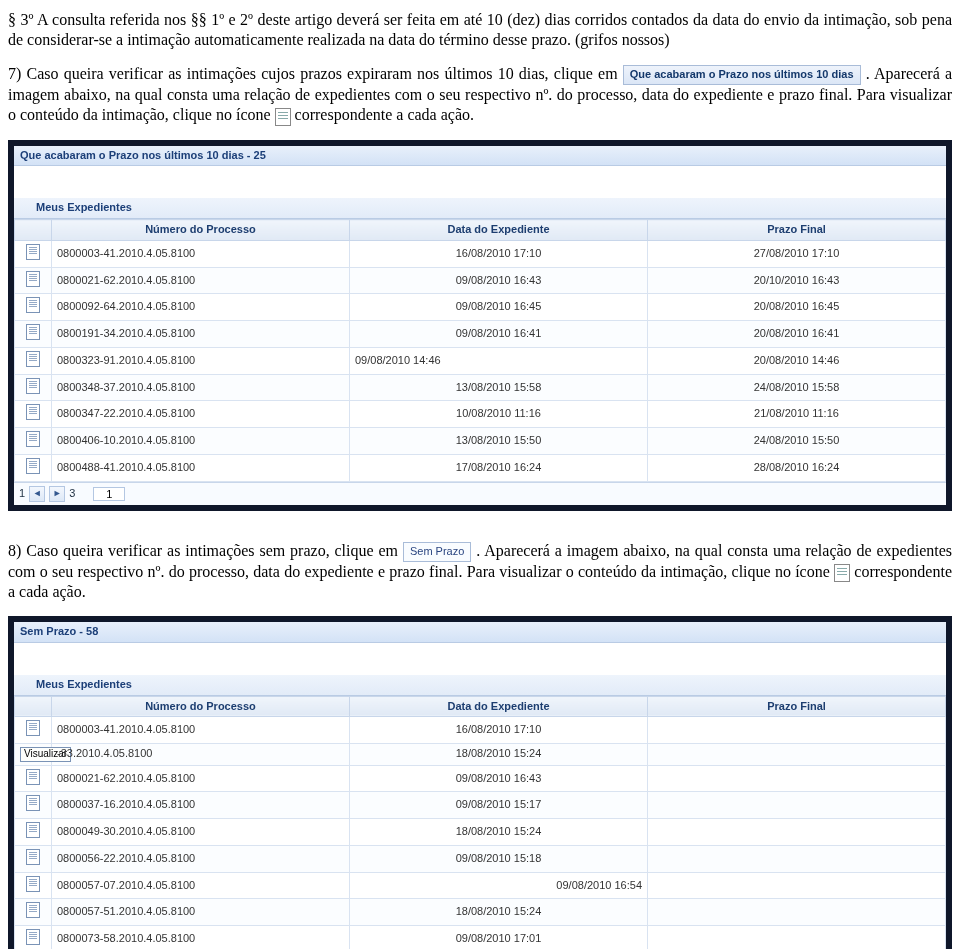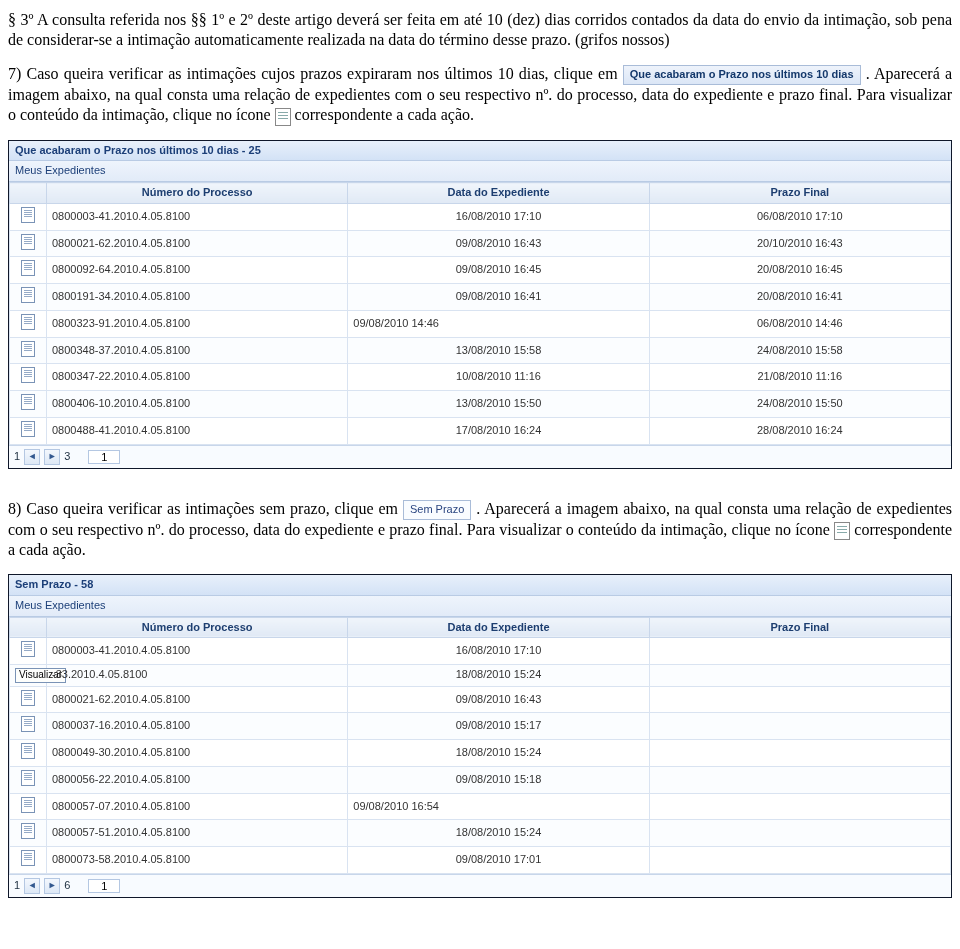--- a/index.html
+++ b/index.html
@@ -38,37 +38,38 @@
     content:"";
     position:absolute;
     left:2px; right:2px; top:3px;
     border-top:1px solid #8aa;
     box-shadow:0 3px 0 #8aa,0 6px 0 #8aa;
   }
   .panel {
     font-family: Tahoma, Arial, sans-serif;
     font-size: 11px;
     margin: 6px 0 30px 0;
-    border: 1px solid #0f172a;
+    border: 6px solid #0f172a;
   }
   .panel-title {
     background: linear-gradient(#e8f0fb,#d3e2f6);
     border-bottom: 1px solid #b9cbe4;
     padding: 3px 6px;
     color: #1c3f78;
     font-weight: bold;
     font-size: 11px;
   }
   .panel-sub {
     background: linear-gradient(#eef4fc,#e2ebf8);
     border-bottom: 1px solid #b9cbe4;
-    padding: 3px 6px;
+    padding: 3px 22px;
     color: #1c3f78;
-    font-weight: normal;
-    font-size: 11px;
+    font-weight: bold;
+    font-size: 11px;
+    margin-top: 32px;
   }
   table.grid {
     width: 100%;
     border-collapse: collapse;
     table-layout: fixed;
   }
   table.grid th {
     background: linear-gradient(#f0f5fb,#e0e9f5);
     border: 1px solid #c8d6ea;
     padding: 3px 5px;
@@ -159,21 +160,21 @@
           <th>Número do Processo</th>
           <th>Data do Expediente</th>
           <th>Prazo Final</th>
         </tr>
       </thead>
     <tbody id="tbA">
         <tr>
           <td class="col-icon"><span class="doc-icon"></span></td>
           <td>0800003-41.2010.4.05.8100</td>
           <td style="text-align: center;">16/08/2010 17:10</td>
-          <td style="text-align: center;">06/08/2010 17:10</td>
+          <td style="text-align: center;">27/08/2010 17:10</td>
         </tr>
         <tr>
           <td class="col-icon"><span class="doc-icon"></span></td>
           <td>0800021-62.2010.4.05.8100</td>
           <td style="text-align: center;">09/08/2010 16:43</td>
           <td style="text-align: center;">20/10/2010 16:43</td>
         </tr>
         <tr>
           <td class="col-icon"><span class="doc-icon"></span></td>
           <td>0800092-64.2010.4.05.8100</td>
@@ -183,21 +184,21 @@
         <tr>
           <td class="col-icon"><span class="doc-icon"></span></td>
           <td>0800191-34.2010.4.05.8100</td>
           <td style="text-align: center;">09/08/2010 16:41</td>
           <td style="text-align: center;">20/08/2010 16:41</td>
         </tr>
         <tr>
           <td class="col-icon"><span class="doc-icon"></span></td>
           <td>0800323-91.2010.4.05.8100</td>
           <td style="text-align: left;">09/08/2010 14:46</td>
-          <td style="text-align: center;">06/08/2010 14:46</td>
+          <td style="text-align: center;">20/08/2010 14:46</td>
         </tr>
         <tr>
           <td class="col-icon"><span class="doc-icon"></span></td>
           <td>0800348-37.2010.4.05.8100</td>
           <td style="text-align: center;">13/08/2010 15:58</td>
           <td style="text-align: center;">24/08/2010 15:58</td>
         </tr>
         <tr>
           <td class="col-icon"><span class="doc-icon"></span></td>
           <td>0800347-22.2010.4.05.8100</td>
@@ -281,21 +282,21 @@
         </tr>
         <tr>
           <td class="col-icon"><span class="doc-icon"></span></td>
           <td>0800056-22.2010.4.05.8100</td>
           <td style="text-align: center;">09/08/2010 15:18</td>
           <td style="text-align: center;"></td>
         </tr>
         <tr>
           <td class="col-icon"><span class="doc-icon"></span></td>
           <td>0800057-07.2010.4.05.8100</td>
-          <td style="text-align: left; margin-top: 19px;">09/08/2010 16:54</td>
+          <td style="text-align: right; margin-top: 19px;">09/08/2010 16:54</td>
           <td style="text-align: center;"></td>
         </tr>
         <tr>
           <td class="col-icon"><span class="doc-icon"></span></td>
           <td>0800057-51.2010.4.05.8100</td>
           <td style="text-align: center;">18/08/2010 15:24</td>
           <td style="text-align: center;"></td>
         </tr>
         <tr>
           <td class="col-icon"><span class="doc-icon"></span></td>

